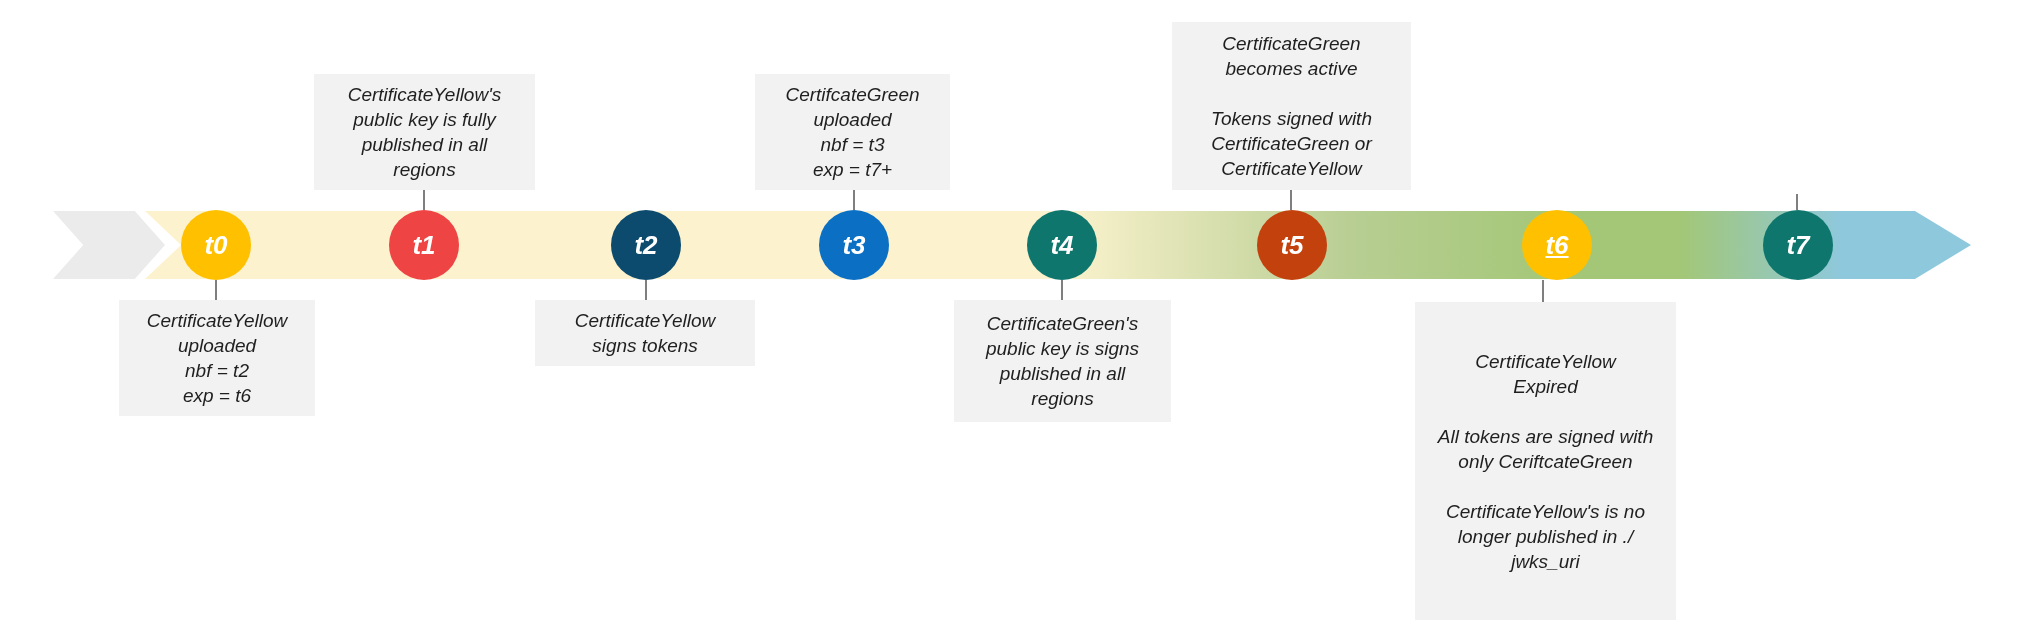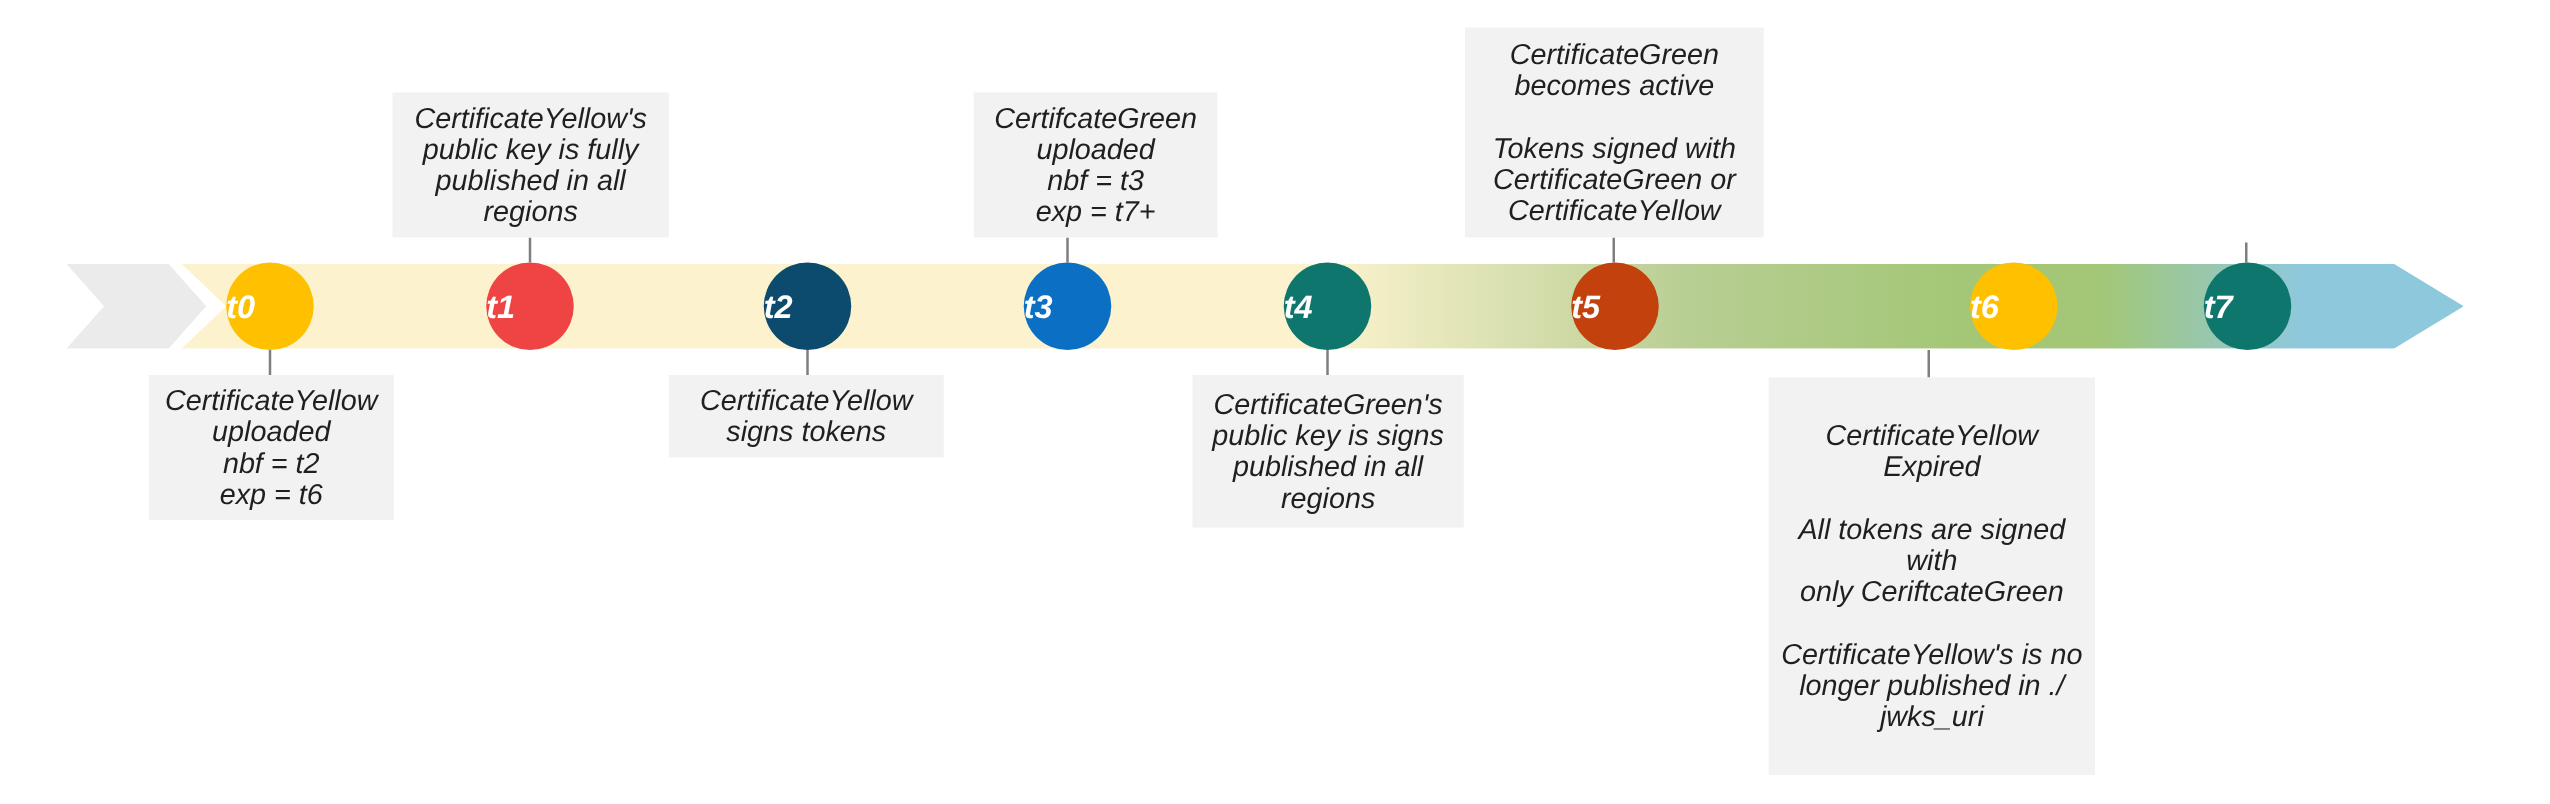--- a/index.html
+++ b/index.html
@@ -41,32 +41,33 @@
 
   
   .milestone {
     position: absolute;
     top: 210px;
     width: 70px;
     height: 70px;
     border-radius: 50%;
     display: flex;
     align-items: center;
+    justify-content: center;
     color: #ffffff;
     font-size: 26px;
     font-weight: bold;
     font-style: italic;
   }
   .c0 { left: 181px; }
   .c1 { left: 389px; }
   .c2 { left: 611px; }
   .c3 { left: 819px; }
   .c4 { left: 1027px; }
   .c5 { left: 1257px; }
-  .c6 { left: 1576px; }
+  .c6 { left: 1522px; text-decoration: underline; }
   .c7 { left: 1763px; }
 
   
   .connector {
     position: absolute;
     width: 2px;
     background: #7f7f7f;
   }
   .k0 { left: 215px;  top: 280px; height: 20px; }
   .k1 { left: 423px;  top: 190px; height: 20px; }
@@ -76,35 +77,35 @@
   .k5 { left: 1290px; top: 190px; height: 20px; }
   .k6 { left: 1542px; top: 280px; height: 22px; }
   .k7 { left: 1796px; top: 194px; height: 16px; }
 
   
   .note {
     position: absolute;
     background: #f2f2f2;
     color: #1f1f1f;
     font-style: italic;
-    font-size: 23px;
+    font-size: 19px;
     line-height: 25px;
     text-align: center;
     white-space: pre-line;
     display: flex;
     flex-direction: column;
     align-items: center;
     justify-content: center;
     padding: 8px 6px;
     box-sizing: border-box;
   }
   .n0 { left: 119px;  top: 300px;    width: 196px; min-height: 110px; }
   .n1 { left: 314px;  bottom: 453px; width: 221px; min-height: 106px; }
   .n2 { left: 535px;  top: 300px;    width: 220px; min-height: 56px; }
-  .n3 { left: 779px;  bottom: 453px; width: 195px; min-height: 113px; }
+  .n3 { left: 755px;  bottom: 453px; width: 195px; min-height: 113px; }
   .n4 { left: 954px;  top: 300px;    width: 217px; min-height: 122px; }
   .n5 { left: 1172px; bottom: 453px; width: 239px; min-height: 168px; }
   .n6 { left: 1415px; top: 302px;    width: 261px; min-height: 318px; }
   .n7 { left: 1680px; bottom: 449px; width: 237px; min-height: 146px; }
 </style>
 </head>
 <body>
 
 <div class="canvas">
 

